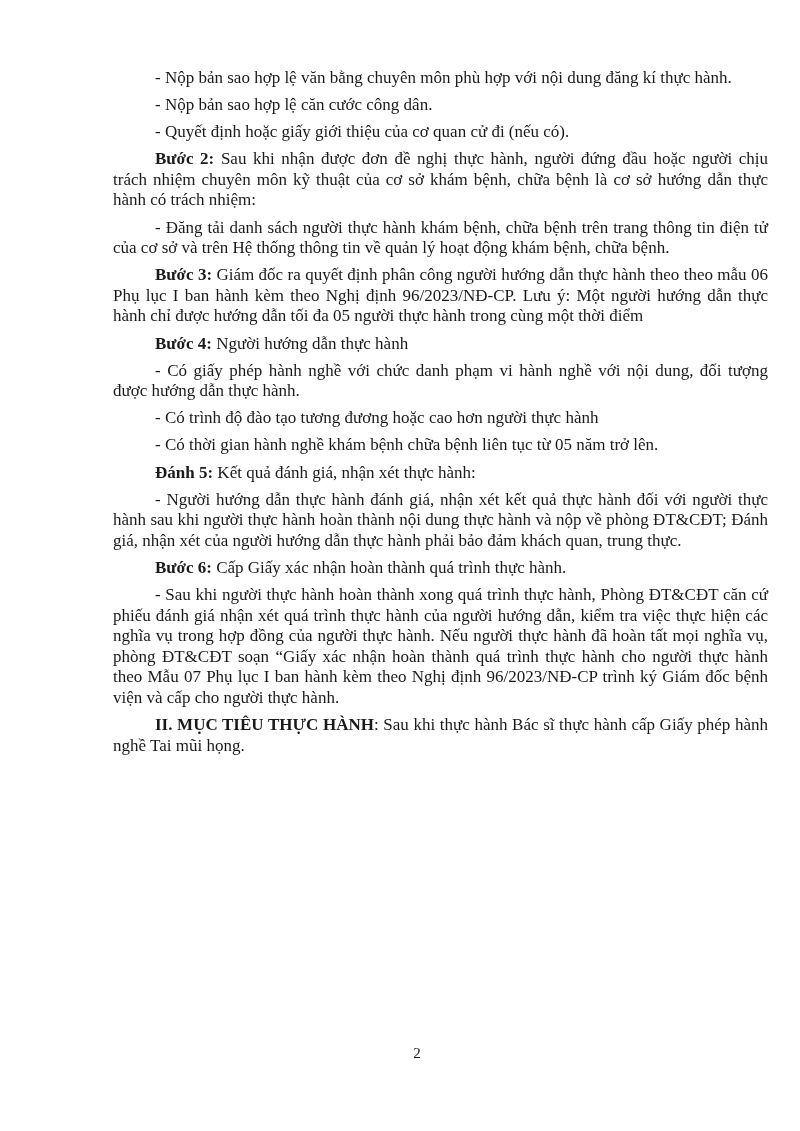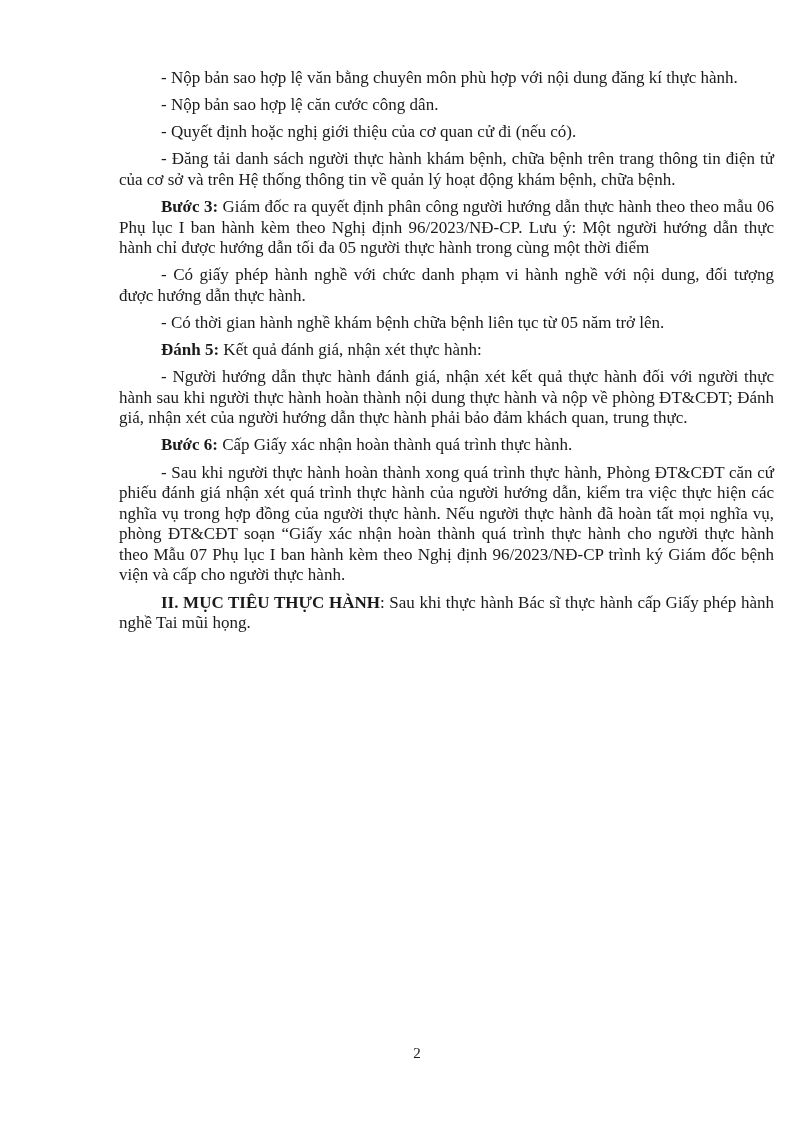--- a/index.html
+++ b/index.html
@@ -12,21 +12,21 @@
     width: 800px;
     height: 1131px;
     background: #ffffff;
     overflow: hidden;
     font-family: "Liberation Serif", "DejaVu Serif", serif;
     color: #1a1a1a;
   }
   .content {
     position: absolute;
     top: 68px;
-    left: 119px;
+    left: 113px;
     width: 655px;
     font-size: 17px;
     line-height: 20.6px;
     text-align: justify;
   }
   .para {
     margin: 0 0 6.5px 0;
     text-indent: 42px;
   }
   .para b {
@@ -41,24 +41,27 @@
     line-height: 18px;
   }
 </style>
 </head>
 <body>
 
 <div class="page">
   <div class="content">
     <p class="para"><b></b><span>- Nộp bản sao hợp lệ văn bằng chuyên môn phù hợp với nội dung đăng kí thực hành.</span></p>
     <p class="para"><b></b><span>- Nộp bản sao hợp lệ căn cước công dân.</span></p>
-    <p class="para"><b></b><span>- Quyết định hoặc nghị giới thiệu của cơ quan cử đi (nếu có).</span></p>
+    <p class="para"><b></b><span>- Quyết định hoặc giấy giới thiệu của cơ quan cử đi (nếu có).</span></p>
+    <p class="para"><b>Bước 2:</b><span> Sau khi nhận được đơn đề nghị thực hành, người đứng đầu hoặc người chịu trách nhiệm chuyên môn kỹ thuật của cơ sở khám bệnh, chữa bệnh là cơ sở hướng dẫn thực hành có trách nhiệm:</span></p>
     <p class="para"><b></b><span>- Đăng tải danh sách người thực hành khám bệnh, chữa bệnh trên trang thông tin điện tử của cơ sở và trên Hệ thống thông tin về quản lý hoạt động khám bệnh, chữa bệnh.</span></p>
     <p class="para"><b>Bước 3:</b><span> Giám đốc ra quyết định phân công người hướng dẫn thực hành theo theo mẫu 06 Phụ lục I ban hành kèm theo Nghị định 96/2023/NĐ-CP. Lưu ý: Một người hướng dẫn thực hành chỉ được hướng dẫn tối đa 05 người thực hành trong cùng một thời điểm</span></p>
+    <p class="para"><b>Bước 4:</b><span> Người hướng dẫn thực hành</span></p>
     <p class="para"><b></b><span>- Có giấy phép hành nghề với chức danh phạm vi hành nghề với nội dung, đối tượng được hướng dẫn thực hành.</span></p>
+    <p class="para"><b></b><span>- Có trình độ đào tạo tương đương hoặc cao hơn người thực hành</span></p>
     <p class="para"><b></b><span>- Có thời gian hành nghề khám bệnh chữa bệnh liên tục từ 05 năm trở lên.</span></p>
     <p class="para"><b>Đánh 5:</b><span> Kết quả đánh giá, nhận xét thực hành:</span></p>
     <p class="para"><b></b><span>- Người hướng dẫn thực hành đánh giá, nhận xét kết quả thực hành đối với người thực hành sau khi người thực hành hoàn thành nội dung thực hành và nộp về phòng ĐT&amp;CĐT; Đánh giá, nhận xét của người hướng dẫn thực hành phải bảo đảm khách quan, trung thực.</span></p>
     <p class="para"><b>Bước 6:</b><span> Cấp Giấy xác nhận hoàn thành quá trình thực hành.</span></p>
     <p class="para"><b></b><span>- Sau khi người thực hành hoàn thành xong quá trình thực hành, Phòng ĐT&amp;CĐT căn cứ phiếu đánh giá nhận xét quá trình thực hành của người hướng dẫn, kiểm tra việc thực hiện các nghĩa vụ trong hợp đồng của người thực hành. Nếu người thực hành đã hoàn tất mọi nghĩa vụ, phòng ĐT&amp;CĐT soạn “Giấy xác nhận hoàn thành quá trình thực hành cho người thực hành theo Mẫu 07 Phụ lục I ban hành kèm theo Nghị định 96/2023/NĐ-CP trình ký Giám đốc bệnh viện và cấp cho người thực hành.</span></p>
     <p class="para"><b>II. MỤC TIÊU THỰC HÀNH</b><span>: Sau khi thực hành Bác sĩ thực hành cấp Giấy phép hành nghề Tai mũi họng.</span></p>
   </div>
   <div class="footer">2</div>
 </div>
 

